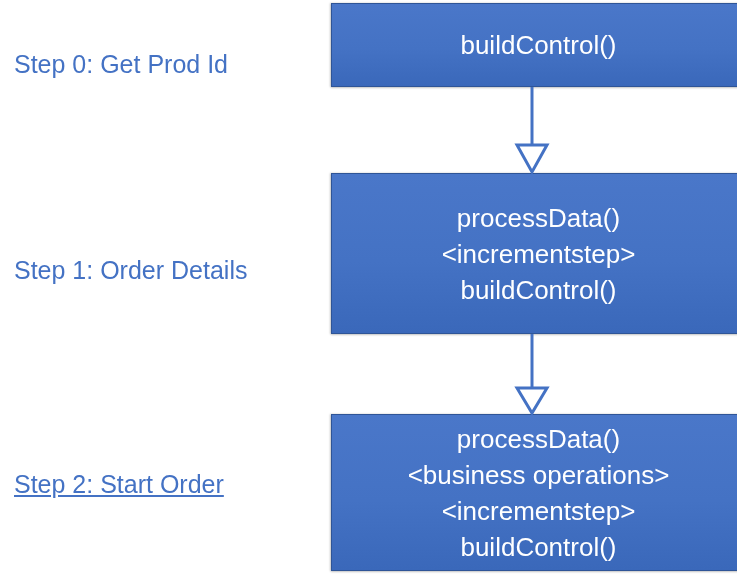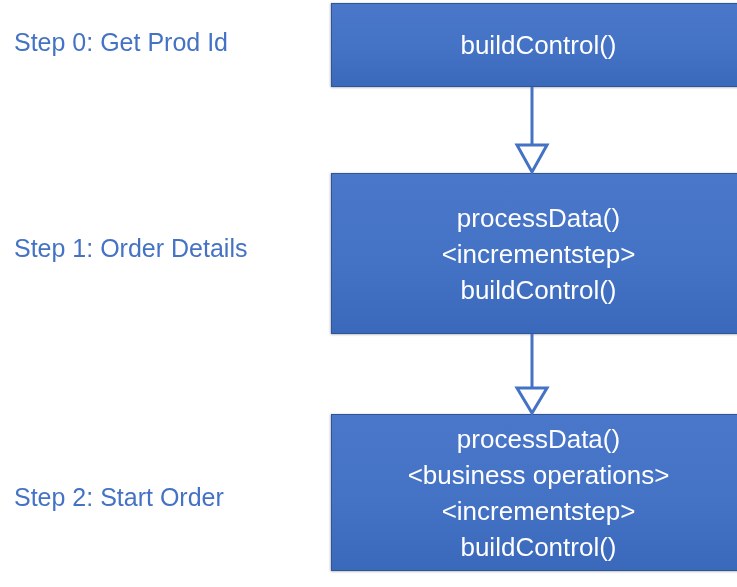--- a/index.html
+++ b/index.html
@@ -22,24 +22,25 @@
 
   
   .step-label {
     position: absolute;
     left: 14px;
     color: #4472C4;
     font-size: 25px;
     line-height: 30px;
     white-space: nowrap;
     letter-spacing: 0px;
+    margin-top: 22px;
   }
   #step-label-0 { top: 27px; }
   #step-label-1 { top: 233px; }
-  #step-label-2 { top: 482px; }
+  #step-label-2 { top: 447px; text-decoration: underline; }
 
   
   .process-box {
     position: absolute;
     left: 331px;
     width: 416px;           
     box-sizing: border-box;
     background: linear-gradient(to bottom, #4A77C9 0%, #4472C4 55%, #3A68BA 100%);
     border: 1px solid #2F5597;
     box-shadow: -1px 0 2px rgba(0,0,0,0.18), 0 1px 2px rgba(0,0,0,0.18);

